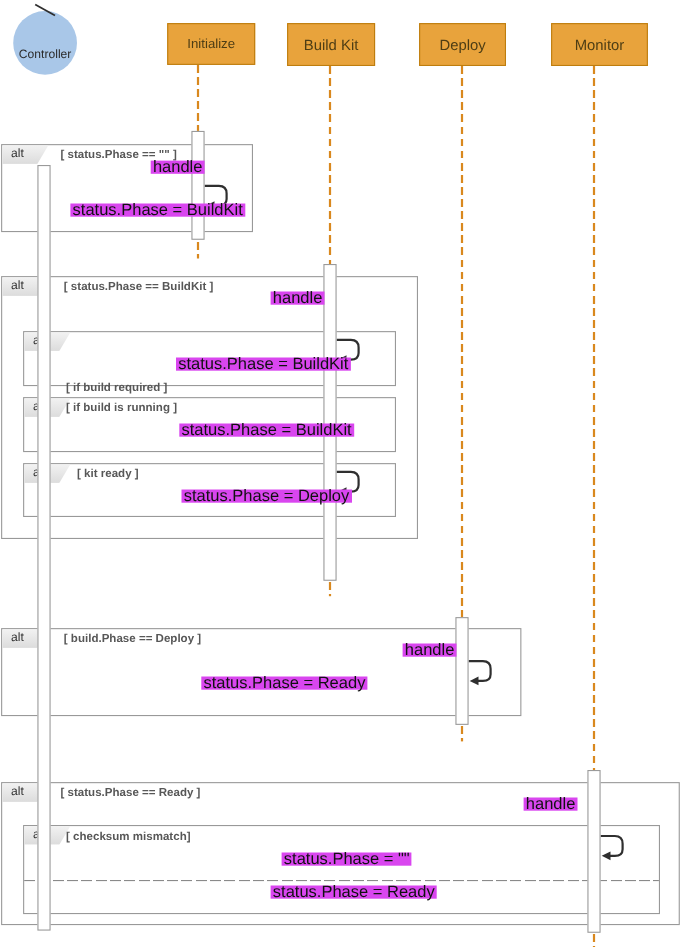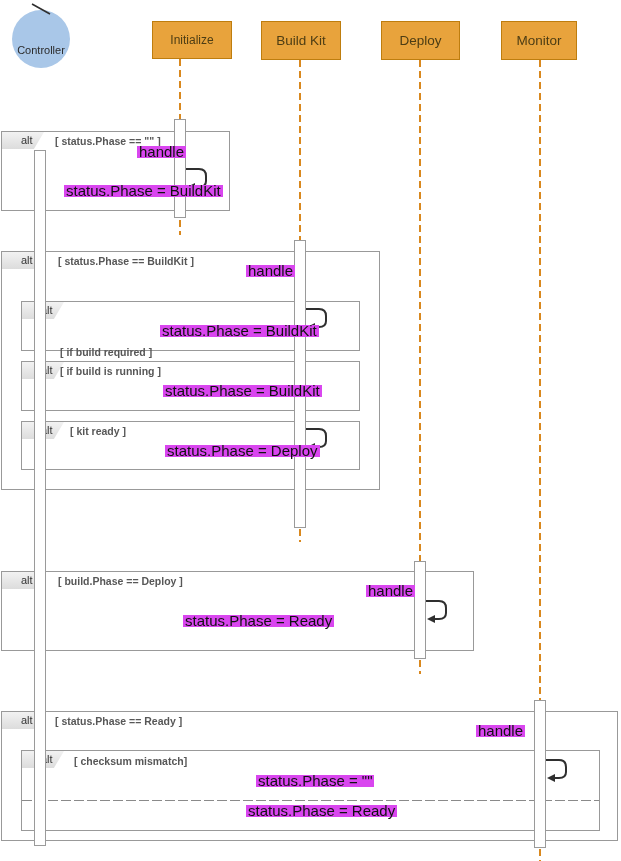--- a/index.html
+++ b/index.html
@@ -19,21 +19,21 @@
   .activation{
     position:absolute;width:12px;background:#ffffff;border:1px solid #9a9a9a;box-sizing:border-box;
   }
   .fragment{
     position:absolute;border:1px solid #999999;box-sizing:border-box;background:transparent;
   }
   .alt-tab{
     position:absolute;left:0;top:0;width:42px;height:17px;
     background:linear-gradient(#f2f2f2,#dcdcdc);
     clip-path:polygon(0 0,100% 0,76% 100%,0 100%);
-    font-size:11px;color:#333;line-height:17px;padding-left:19px;box-sizing:border-box;
+    font-size:11px;color:#333;line-height:17px;padding-left:8px;box-sizing:border-box;
   }
   .guard{
     position:absolute;font-size:10.5px;font-weight:600;color:#575757;white-space:nowrap;
   }
   .msg{
     position:absolute;font-size:15px;color:#111111;background:#d946ef;
     padding:0 2px;white-space:nowrap;line-height:12px;
   }
   .loop{position:absolute;width:24px;height:26px;}
   .divider{
@@ -89,21 +89,21 @@
   <div class="guard" style="left:58px;top:575px;">[ build.Phase == Deploy ]</div>
 
   <div class="fragment" style="left:1px;top:711px;width:617px;height:130px;">
     <div class="alt-tab">alt</div>
   </div>
   <div class="guard" style="left:55px;top:715px;">[ status.Phase == Ready ]</div>
 
   <div class="fragment" style="left:21px;top:750px;width:579px;height:81px;">
     <div class="alt-tab">alt</div>
   </div>
-  <div class="guard" style="left:74px;top:755px;">[ checksum mismatch]</div>
+  <div class="guard" style="left:60px;top:755px;">[ checksum mismatch]</div>
   <div class="divider" style="left:22px;top:800px;width:577px;"></div>
 
   <div class="activation" style="left:34px;top:150px;height:696px;"></div>
   <div class="activation" style="left:174px;top:119px;height:99px;"></div>
   <div class="activation" style="left:294px;top:240px;height:288px;"></div>
   <div class="activation" style="left:414px;top:561px;height:98px;"></div>
   <div class="activation" style="left:534px;top:700px;height:148px;"></div>
 
   <svg class="loop" style="left:186px;top:166px;" viewBox="0 0 24 26">
     <path d="M0,3 H13 Q20,3 20,10 V15 Q20,21 13,21 H8" stroke="#2f2f2f" stroke-width="2" fill="none"></path>
@@ -134,21 +134,21 @@
   <div class="msg" style="left:165px;top:445px;">status.Phase = Deploy</div>
   <div class="msg" style="left:366px;top:585px;">handle</div>
   <div class="msg" style="left:183px;top:615px;">status.Phase = Ready</div>
   <div class="msg" style="left:476px;top:725px;">handle</div>
   <div class="msg" style="left:256px;top:775px;">status.Phase = ""</div>
   <div class="msg" style="left:246px;top:805px;">status.Phase = Ready</div>
 
   <div class="header" style="left:152px;top:21px;width:80px;height:38px;font-size:12px;">Initialize</div>
   <div class="header" style="left:381px;top:21px;width:79px;height:39px;font-size:13.5px;">Deploy</div>
   <div class="header" style="left:261px;top:21px;width:80px;height:39px;font-size:13.5px;">Build Kit</div>
-  <div class="header" style="left:501px;top:21px;width:76px;height:39px;font-size:13.5px;">Monitor</div>
+  <div class="header" style="left:501px;top:21px;width:88px;height:39px;font-size:13.5px;">Monitor</div>
 
   <svg style="position:absolute;left:0;top:0;" width="80" height="72" viewBox="0 0 80 72">
     <circle cx="41" cy="39" r="29" fill="#A9C7E8"></circle>
     <line x1="32" y1="4" x2="50" y2="14" stroke="#2f2f2f" stroke-width="1.6"></line>
   </svg>
   <div class="actor-label" style="left:1px;top:44px;width:80px;">Controller</div>
 
 </div>
 
 </body></html>

